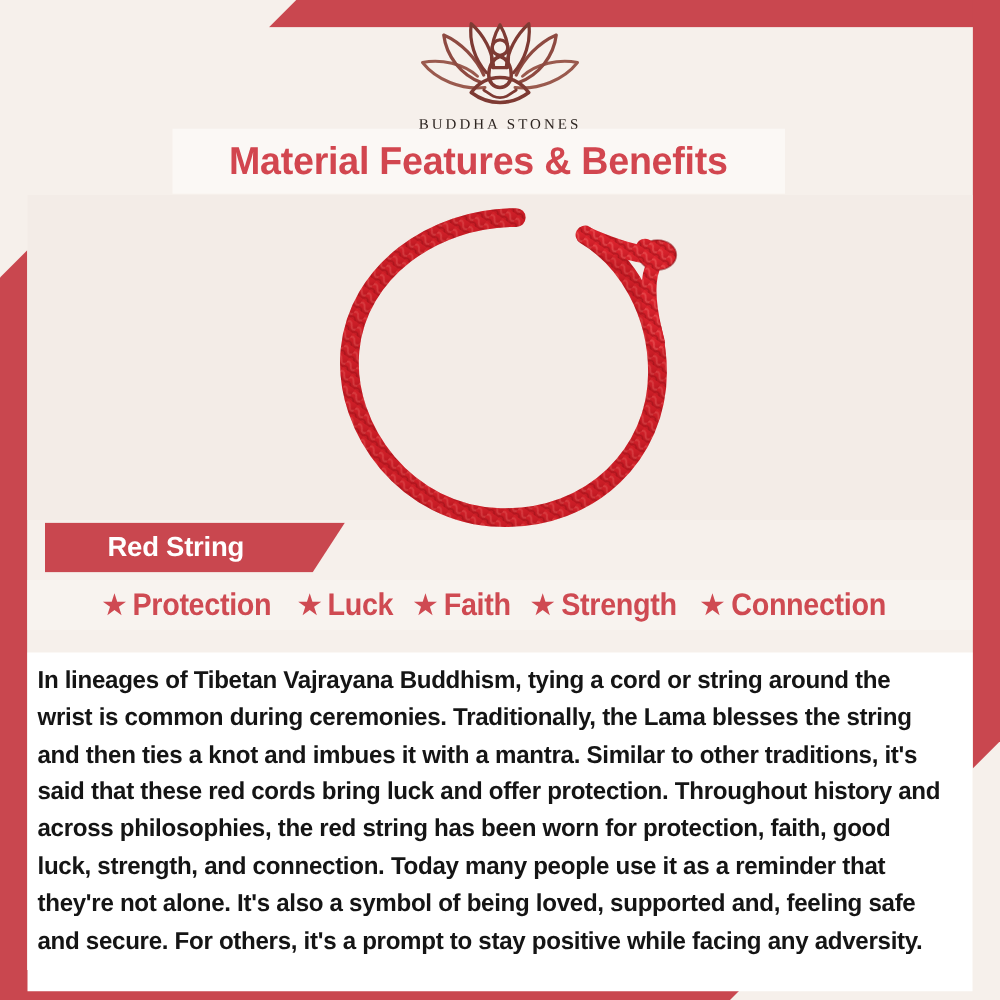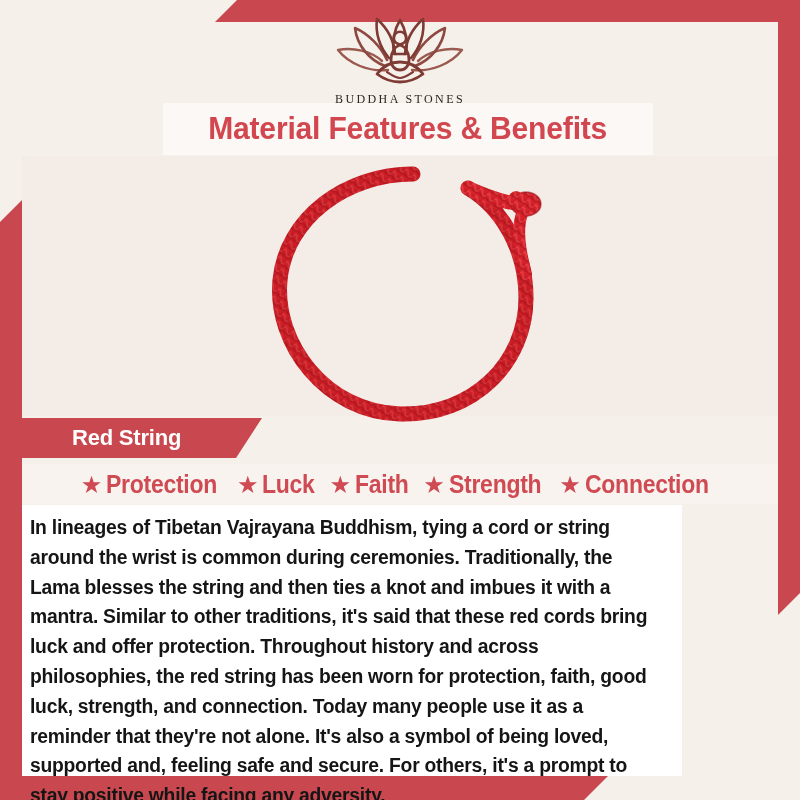--- a/index.html
+++ b/index.html
@@ -44,40 +44,40 @@
   }
   #logo-mark { width:150px; height:76px; display:block; }
   #logo-wordmark {
     font-family:"Liberation Serif", serif;
     font-size:12px; letter-spacing:2.4px; color:#2c2420;
     margin-top:2px;
   }
 
   
   #headline-band {
-    position:absolute; top:103px; left:163px; width:490px; height:52px;
+    position:absolute; top:103px; left:138px; width:490px; height:52px;
     background:#fbf8f5;
     display:flex; align-items:center; justify-content:center;
   }
   #headline {
     font-size:31px; font-weight:bold; color:#d2464f;
     letter-spacing:-0.2px; white-space:nowrap;
     transform:scaleX(.97);
   }
 
   
   #photo-area {
     position:absolute; top:156px; left:22px; width:756px; height:260px;
     background:#f3ece7;
   }
   #bracelet { position:absolute; top:0; left:228px; width:330px; height:270px; }
 
   
   #ribbon {
-    position:absolute; top:418px; left:22px; width:240px; height:40px;
+    position:absolute; top:418px; left:36px; width:240px; height:40px;
     background:#c9474f;
     clip-path:polygon(0 0, 100% 0, calc(100% - 26px) 100%, 0 100%);
     display:flex; align-items:center;
   }
   #ribbon-label {
     color:#ffffff; font-size:22px; font-weight:bold;
     padding-left:50px; letter-spacing:-0.2px;
   }
 
   
@@ -90,21 +90,21 @@
   .feature + .feature { margin-left:10px; }
   .star { color:#cf4a52; font-size:24px; line-height:1; margin-right:4px; }
   .feature-label {
     color:#cf4a52; font-size:25px; font-weight:bold;
     transform:scaleX(.92); transform-origin:left center;
     letter-spacing:-0.3px;
   }
 
   
   #body-panel {
-    position:absolute; top:505px; left:22px; width:660px; height:271px;
+    position:absolute; top:522px; left:22px; width:756px; height:271px;
     background:#ffffff;
     padding:8px 14px 0 8px;
   }
   #body-text {
     font-size:19.6px; font-weight:bold; color:#151515;
     line-height:29.8px; letter-spacing:-0.25px;
     transform:scaleX(.985); transform-origin:left top;
   }
 </style>
 </head>

